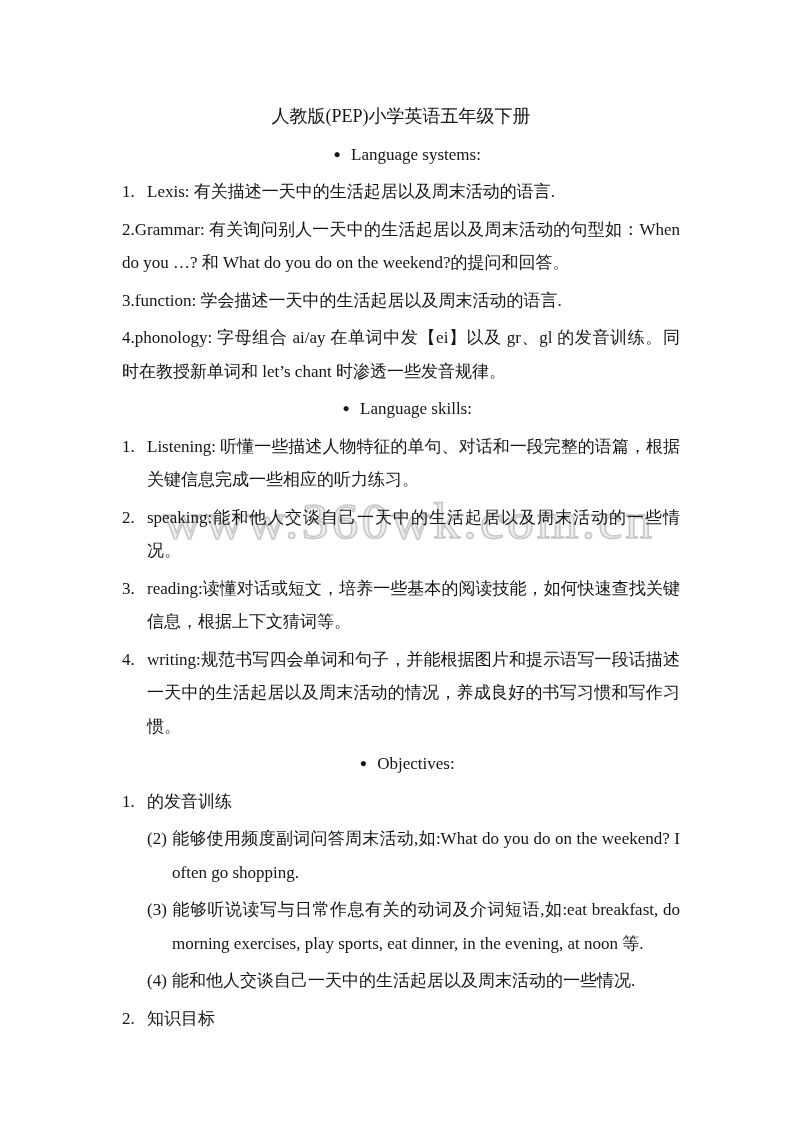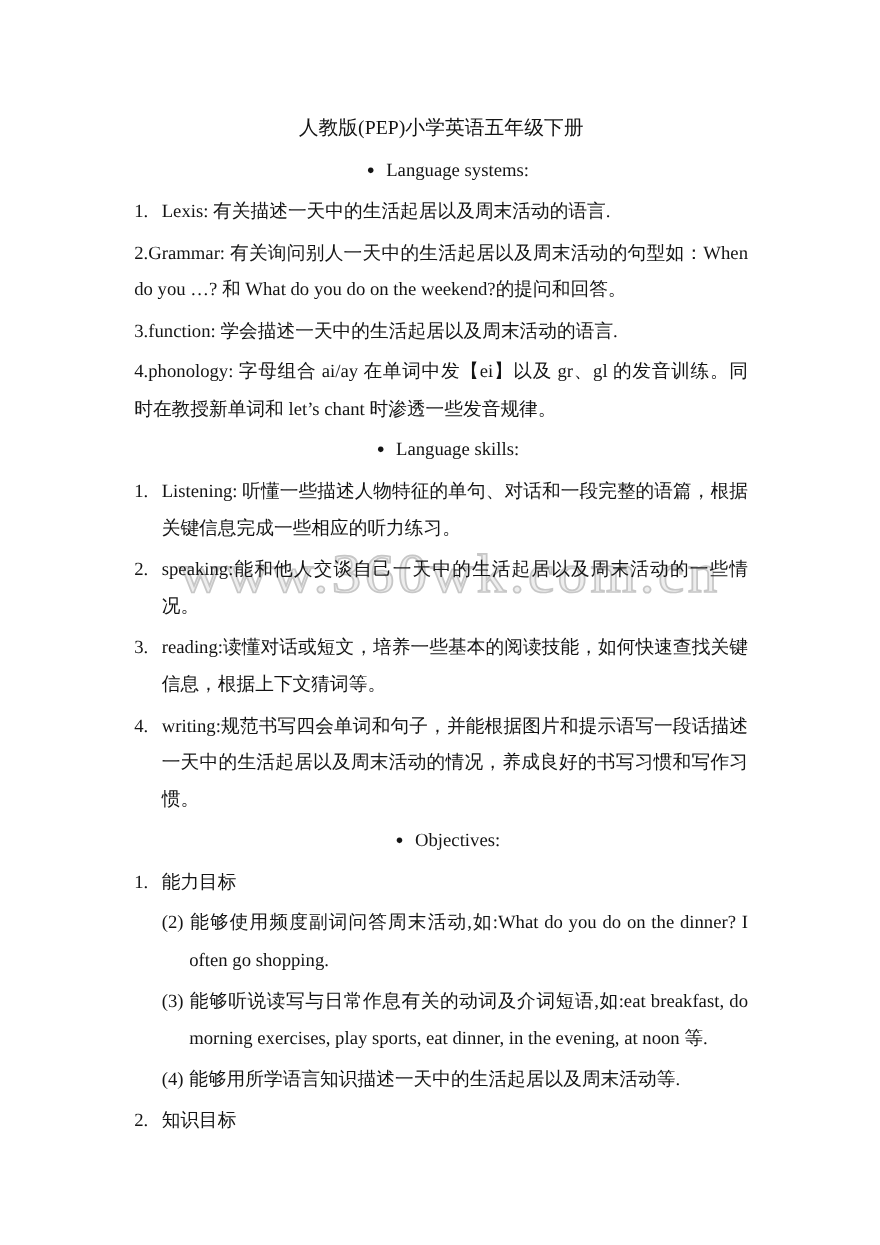--- a/index.html
+++ b/index.html
@@ -103,24 +103,24 @@
   <p class="hang"><span class="marker">1.</span><span>Listening:  听懂一些描述人物特征的单句、对话和一段完整的语篇，根据关键信息完成一些相应的听力练习。</span></p>
 
   <p class="hang"><span class="marker">2.</span><span>speaking:能和他人交谈自己一天中的生活起居以及周末活动的一些情况。</span></p>
 
   <p class="hang"><span class="marker">3.</span><span>reading:读懂对话或短文，培养一些基本的阅读技能，如何快速查找关键信息，根据上下文猜词等。</span></p>
 
   <p class="hang"><span class="marker">4.</span><span>writing:规范书写四会单词和句子，并能根据图片和提示语写一段话描述一天中的生活起居以及周末活动的情况，养成良好的书写习惯和写作习惯。</span></p>
 
   <p class="bullet-line"><span class="bullet-glyph">●</span><span>Objectives:</span></p>
 
-  <p class="hang"><span class="marker">1.</span><span>能力目标</span></p>
+  <p class="hang"><span class="marker">1.</span><span>的发音训练</span></p>
 
 
-  <p class="sub"><span class="marker">(2)</span><span>能够使用频度副词问答周末活动,如:What do you do on the dinner? I often go shopping.</span></p>
+  <p class="sub"><span class="marker">(2)</span><span>能够使用频度副词问答周末活动,如:What do you do on the weekend? I often go shopping.</span></p>
 
   <p class="sub"><span class="marker">(3)</span><span>能够听说读写与日常作息有关的动词及介词短语,如:eat breakfast, do morning exercises, play sports, eat dinner, in the evening, at noon 等.</span></p>
 
-  <p class="sub"><span class="marker">(4)</span><span>能够用所学语言知识描述一天中的生活起居以及周末活动等.</span></p>
+  <p class="sub"><span class="marker">(4)</span><span>能和他人交谈自己一天中的生活起居以及周末活动的一些情况.</span></p>
 
   <p class="hang"><span class="marker">2.</span><span>知识目标</span></p>
 
 </div>
 
 </body></html>

